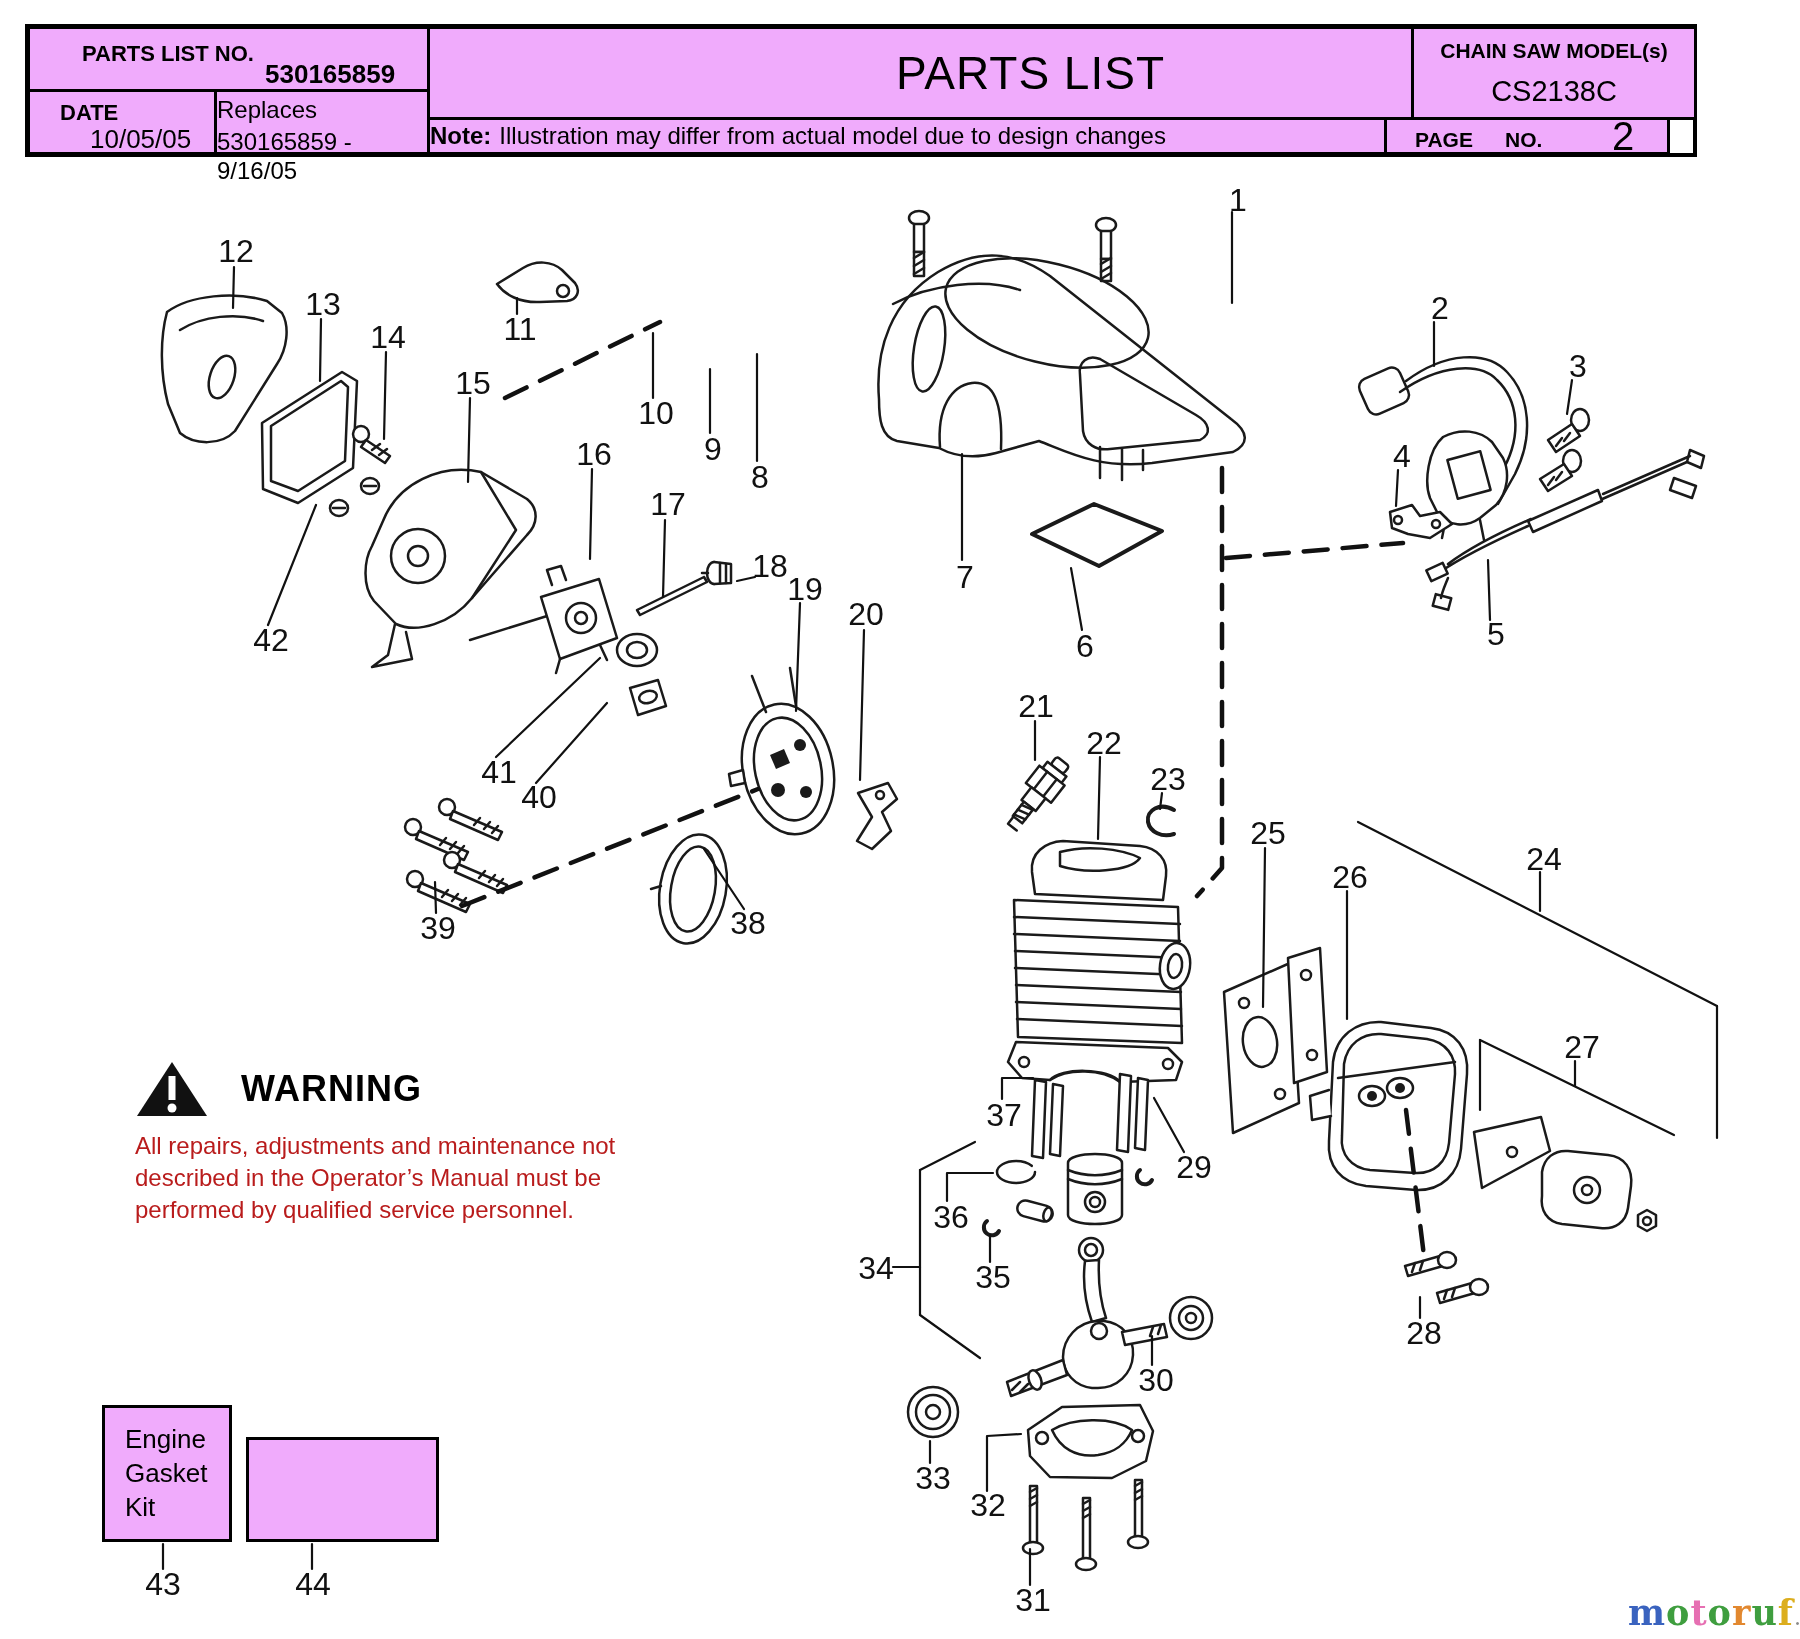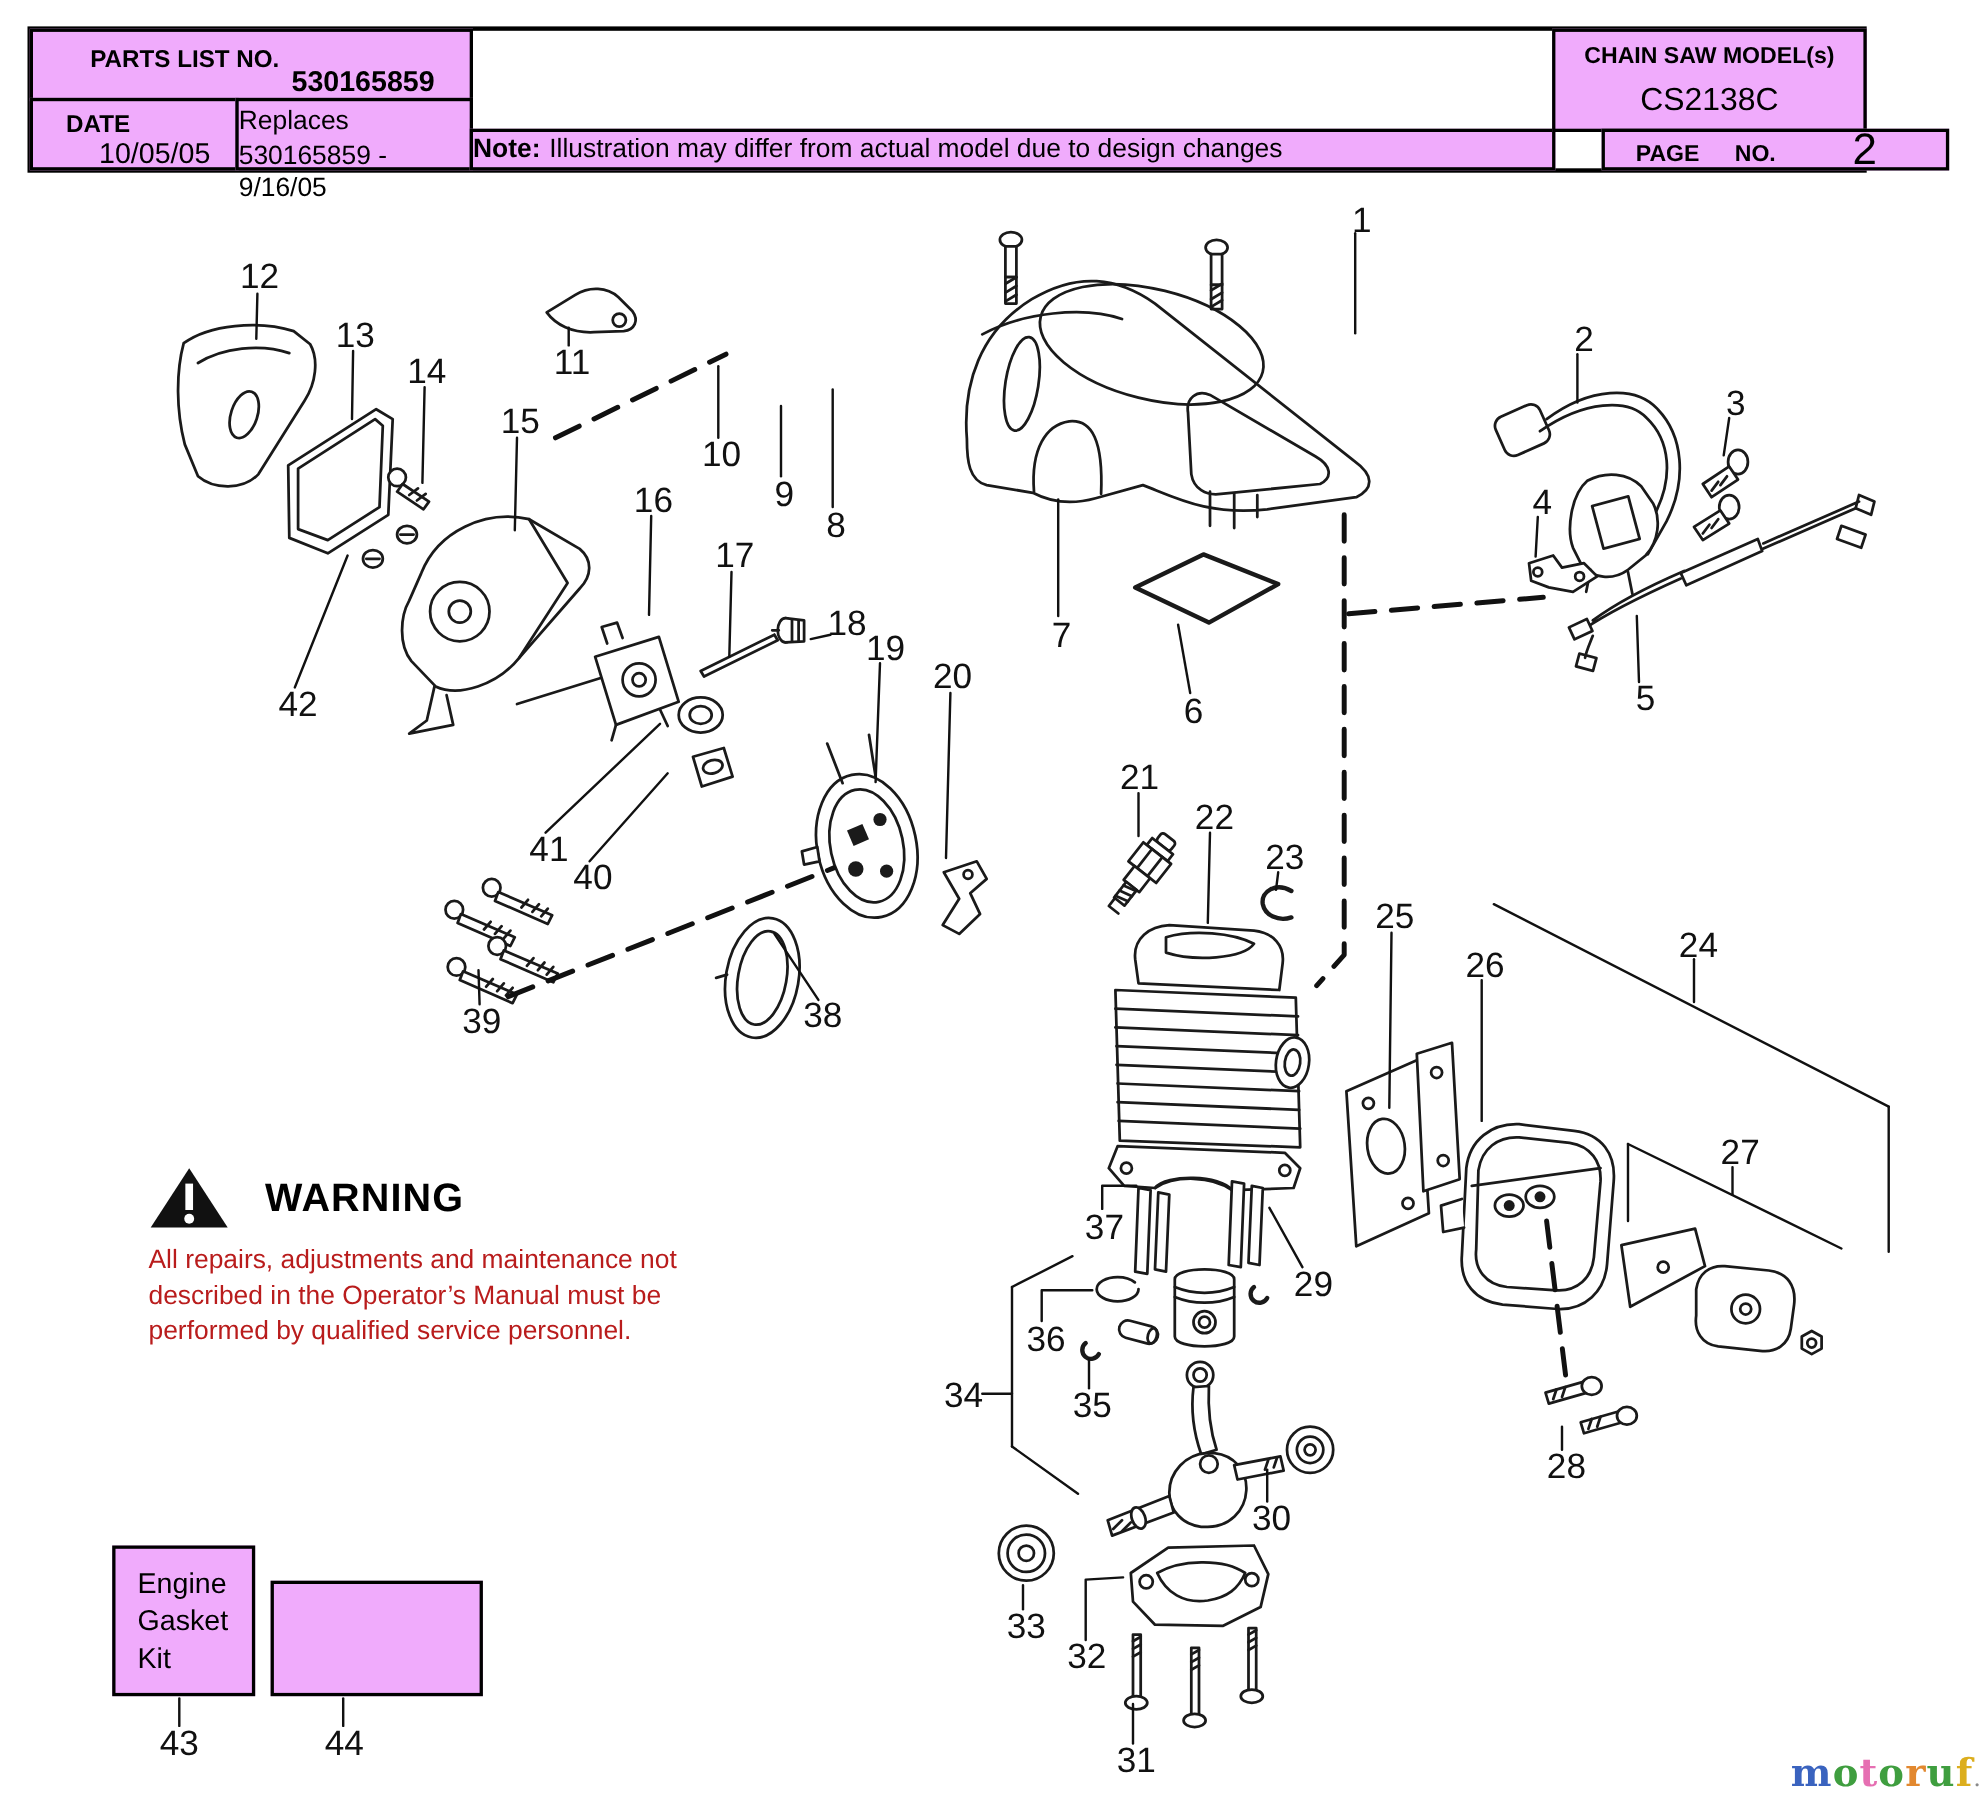--- a/index.html
+++ b/index.html
@@ -8,21 +8,21 @@
   .abs{position:absolute}
   
   .hdr-frame{left:25px;top:24px;width:1672px;height:133px;border:4px solid #000;box-sizing:border-box}
   .cell{position:absolute;border:3px solid #000;box-sizing:border-box;background:#f0abfc}
   .cA{left:27px;top:26px;width:403px;height:66px}
   .cB{left:27px;top:89px;width:190px;height:66px}
   .cC{left:214px;top:89px;width:216px;height:66px}
   .cD{left:427px;top:26px;width:987px;height:94px;display:flex;align-items:center;justify-content:center;padding-left:220px}
   .cE{left:427px;top:117px;width:987px;height:38px;display:flex;align-items:center;}
   .cF{left:1411px;top:26px;width:286px;height:94px;text-align:center}
-  .cG{left:1456px;top:117px;width:316px;height:38px}
+  .cG{left:1384px;top:117px;width:286px;height:38px}
   .lblS{font-size:22px;font-weight:bold}
   .cA .lblS{position:absolute;left:52px;top:12px}
   .cA .valB{position:absolute;left:235px;top:30px;font-size:26px;font-weight:bold}
   .cB .lblS{position:absolute;left:30px;top:8px}
   .cB .valB{position:absolute;left:60px;top:32px;font-size:26px;font-weight:normal}
   .cC div{text-align:left;font-size:24px;line-height:29px;margin-top:3px}
   .title-big{font-size:46px;letter-spacing:1px;white-space:nowrap}
   .note-line{font-size:24px}
   .note-line b{margin-right:8px}
   .cF .mlbl{font-size:21px;font-weight:bold;margin-top:10px}
@@ -450,20 +450,23 @@
     <span class="valB">530165859</span>
   </div>
   <div class="cell cB">
     <span class="lblS">DATE</span>
     <span class="valB">10/05/05</span>
   </div>
   <div class="cell cC">
     <div>Replaces</div>
     <div>530165859 - 9/16/05</div>
   </div>
+  <div class="cell cD">
+    <span class="title-big">PARTS LIST</span>
+  </div>
   <div class="cell cE">
     <span class="note-line"><b>Note:</b><span>Illustration may differ from actual model due to design changes</span></span>
   </div>
   <div class="cell cF">
     <div class="mlbl">CHAIN SAW MODEL(s)</div>
     <div class="mval">CS2138C</div>
   </div>
   <div class="cell cG">
     <span class="pg">PAGE</span>
     <span class="no">NO.</span>

